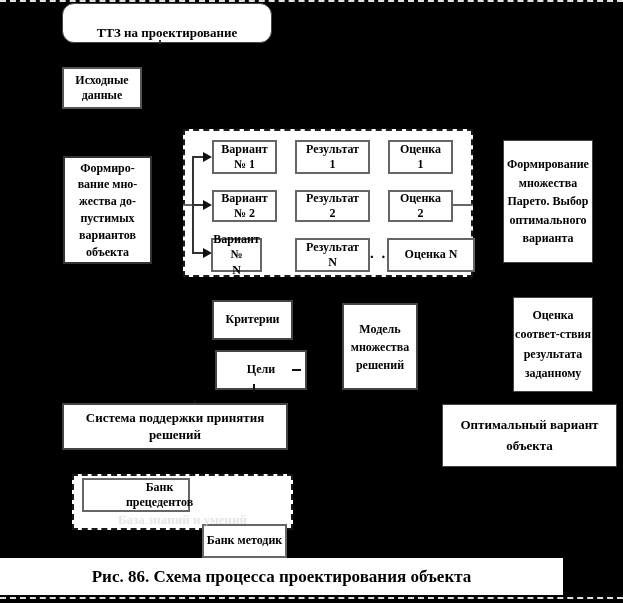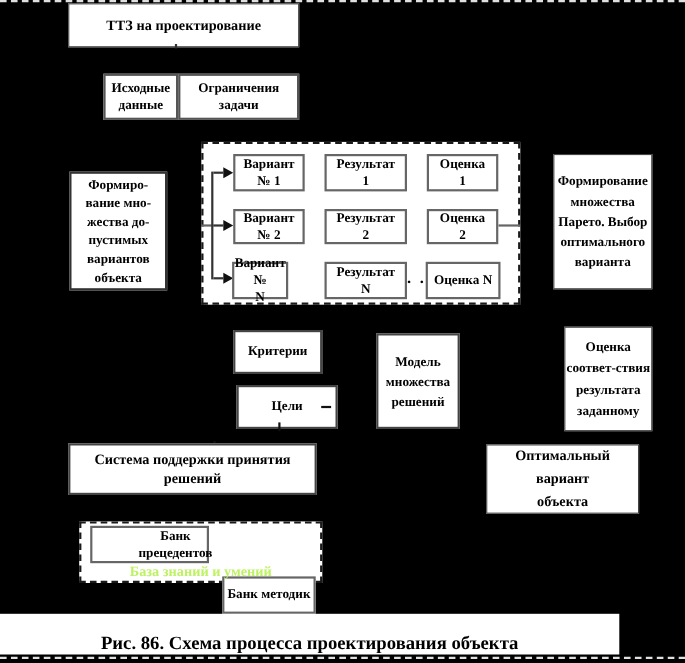--- a/index.html
+++ b/index.html
@@ -18,45 +18,41 @@
     position:absolute;background:#fff;border:2px dashed #1a1a1a;box-sizing:border-box;
   }
   .hline,.vline,.tick{position:absolute;background:#333;}
   .grayline{position:absolute;background:#666;}
   .arrowhead{
     position:absolute;width:0;height:0;
     border-left:9px solid #111;border-top:5px solid transparent;border-bottom:5px solid transparent;
   }
   .dashrule{position:absolute;left:0;width:623px;height:0;border-top:2px dashed #e0e0e0;}
   .caption{
-    position:absolute;background:#fff;display:flex;align-items:flex-end;justify-content:center;
+    position:absolute;background:#fff;display:flex;align-items:center;justify-content:center;
     font-size:17px;box-sizing:border-box;
   }
   .dots{position:absolute;font-size:15px;letter-spacing:2px;color:#000;background:transparent;}
 </style>
 </head>
 <body>
 
 <div id="stage">
 
   <div class="dashrule" style="top:0;"></div>
   <div class="dashrule" style="top:597px;"></div>
 
-  <div class="box thin" style="left:62px;top:3px;width:210px;height:40px;align-items:center;font-size:13px;">
+  <div class="box thin" style="left:62px;top:3px;width:210px;height:40px;align-items:flex-end;font-size:13px;border-radius:12px;">
     <span>ТТЗ на проектирование</span>
   </div>
   <div class="tick" style="left:159px;top:40px;width:2px;height:4px;"></div>
 
-  <div class="box" style="left:62px;top:67px;width:68px;height:42px;margin-left:32px;">
+  <div class="box" style="left:62px;top:67px;width:80px;height:42px;">
     <span>Исходные
 данные</span>
-  </div>
-  <div class="box" style="left:162px;top:67px;width:110px;height:42px;">
-    <span>Ограничения
-задачи</span>
   </div>
 
   <div class="box" style="left:63px;top:156px;width:89px;height:108px;border-color:#333;line-height:1.4;">
     <span>Формиро-
 вание мно-
 жества до-
 пустимых
 вариантов
 объекта</span>
   </div>
@@ -101,21 +97,21 @@
 
   <div class="box" style="left:211px;top:238px;width:51px;height:34px;border-color:#666;">
     <span>Вариант №
 N</span>
   </div>
   <div class="box" style="left:295px;top:238px;width:75px;height:34px;border-color:#666;">
     <span>Результат
 N</span>
   </div>
   <div class="dots" style="left:370px;top:245px;">. .</div>
-  <div class="box" style="left:387px;top:238px;width:68px;height:34px;border-color:#666;">
+  <div class="box" style="left:387px;top:238px;width:88px;height:34px;border-color:#666;">
     <span>Оценка N</span>
   </div>
 
   <div class="box thin" style="left:503px;top:140px;width:90px;height:123px;line-height:1.55;">
     <span>Формирование
 множества
 Парето. Выбор
 оптимального
 варианта</span>
   </div>
@@ -141,32 +137,32 @@
 результата
 заданному</span>
   </div>
 
   <div class="tick" style="left:194px;top:401px;width:2px;height:7px;background:#111;"></div>
   <div class="box" style="left:62px;top:403px;width:226px;height:47px;border-color:#444;font-size:13px;">
     <span>Система поддержки принятия
 решений</span>
   </div>
 
-  <div class="box thin" style="left:442px;top:404px;width:139px;height:63px;font-size:13px;line-height:1.6;">
+  <div class="box thin" style="left:442px;top:404px;width:175px;height:63px;font-size:13px;line-height:1.6;">
     <span>Оптимальный  вариант
 объекта</span>
   </div>
 
   <div class="dashedbox" style="left:72px;top:474px;width:221px;height:56px;"></div>
   <div class="box" style="left:82px;top:478px;width:108px;height:34px;border-color:#666;padding-left:47px;">
     <span>Банк
 прецедентов</span>
   </div>
   <div class="box" style="left:202px;top:478px;width:85px;height:34px;border-color:#666;margin-top:46px;">
     <span>Банк методик</span>
   </div>
-  <div style="position:absolute;left:72px;top:512px;width:221px;text-align:center;font-size:13px;color:#bef264;background:transparent;">База знаний и умений</div>
+  <div style="position:absolute;left:72px;top:512px;width:221px;text-align:center;font-size:13px;color:#e5e5e5;background:transparent;">База знаний и умений</div>
 
   <div class="caption" style="left:0;top:558px;width:563px;height:37px;">
     <span>Рис. 86. Схема процесса проектирования объекта</span>
   </div>
 
 </div>
 
 </body></html>

